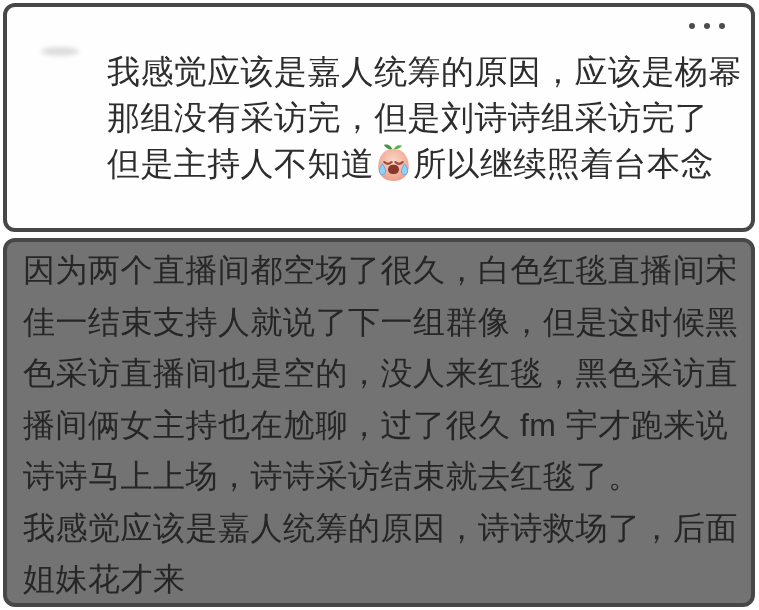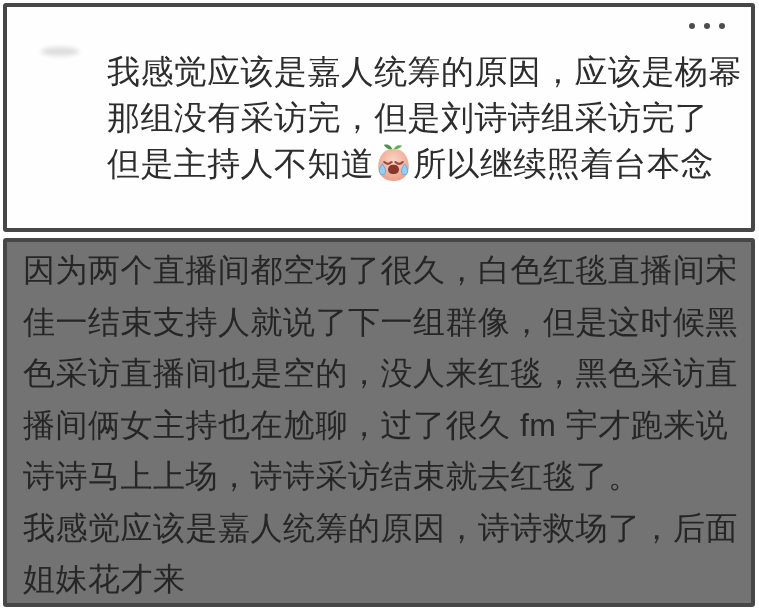--- a/index.html
+++ b/index.html
@@ -14,21 +14,21 @@
   .stage {
     position: relative;
     width: 759px;
     height: 610px;
     background: #ffffff;
   }
   .card {
     position: absolute;
     box-sizing: border-box;
     border: 4px solid #474747;
-    border-radius: 3px;
+    border-radius: 12px;
     background: #fefefe;
   }
   .quote-card {
     left: 3px;
     top: 3px;
     width: 752px;
     height: 229px;
   }
   .comment-card {
     left: 3px;

